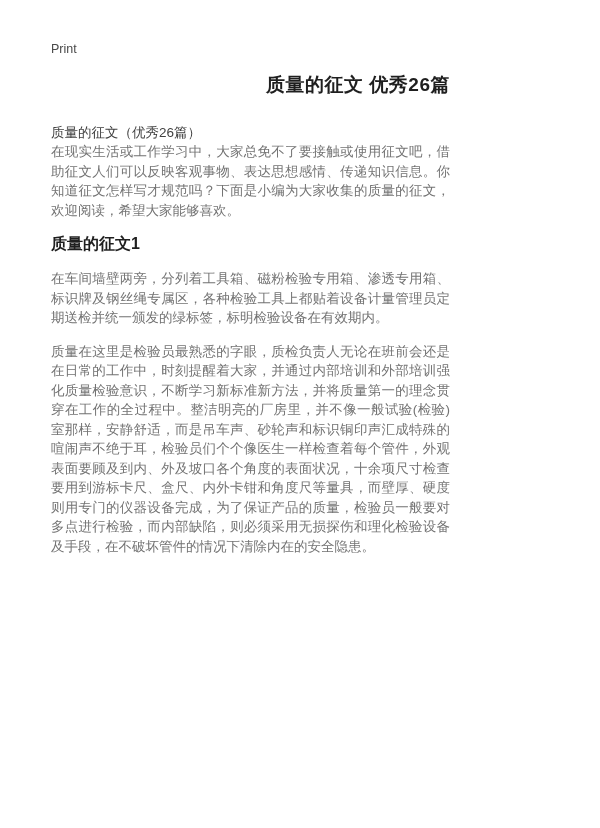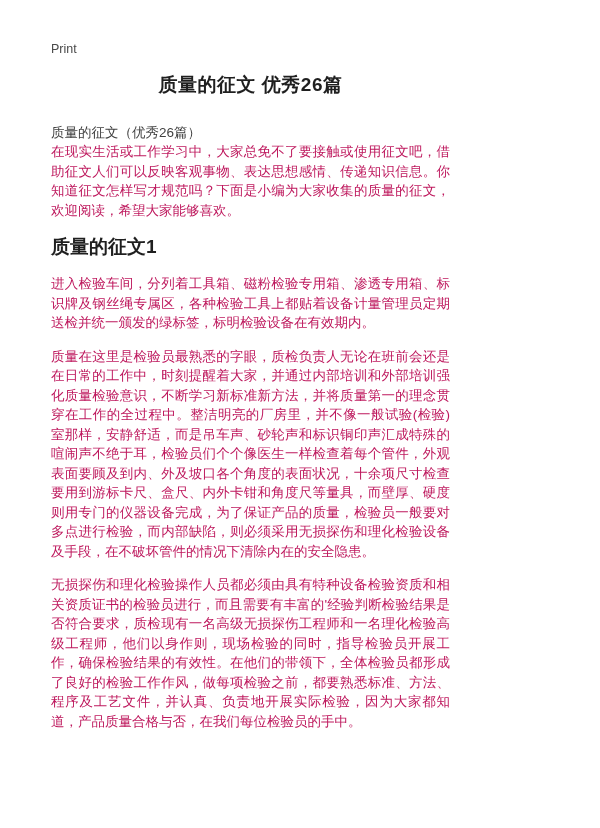--- a/index.html
+++ b/index.html
@@ -19,38 +19,38 @@
   .print-link {
     font-size: 12.5px;
     color: #4a4a4a;
     margin-bottom: 16px;
     cursor: pointer;
   }
   .doc-title {
     font-size: 19px;
     font-weight: bold;
     color: #1f1f1f;
-    text-align: center;
+    text-align: right;
     margin-bottom: 26px;
     letter-spacing: 0.5px;
   }
   .meta-line {
     font-size: 13.5px;
     color: #3f3f3f;
     margin-bottom: 0;
   }
   .para {
     font-size: 13.5px;
     line-height: 19.5px;
-    color: #be185d;
+    color: #737373;
     text-align: justify;
     margin-bottom: 14px;
   }
   .section-heading {
-    font-size: 19px;
+    font-size: 16px;
     font-weight: bold;
     color: #1f1f1f;
     margin: 6px 0 14px 0;
   }
 </style>
 </head>
 <body>
 
 <div class="page">
 
@@ -58,19 +58,18 @@
 
   <div class="doc-title">质量的征文 优秀26篇</div>
 
   <div class="meta-line">质量的征文（优秀26篇）</div>
 
   <p class="para">在现实生活或工作学习中，大家总免不了要接触或使用征文吧，借助征文人们可以反映客观事物、表达思想感情、传递知识信息。你知道征文怎样写才规范吗？下面是小编为大家收集的质量的征文，欢迎阅读，希望大家能够喜欢。</p>
 
   <div class="section-heading">质量的征文1</div>
 
 
-  <p class="para">进入检验车间，分列着工具箱、磁粉检验专用箱、渗透专用箱、标识牌及钢丝绳专属区，各种检验工具上都贴着设备计量管理员定期送检并统一颁发的绿标签，标明检验设备在有效期内。</p>
+  <p class="para">在车间墙壁两旁，分列着工具箱、磁粉检验专用箱、渗透专用箱、标识牌及钢丝绳专属区，各种检验工具上都贴着设备计量管理员定期送检并统一颁发的绿标签，标明检验设备在有效期内。</p>
 
   <p class="para">质量在这里是检验员最熟悉的字眼，质检负责人无论在班前会还是在日常的工作中，时刻提醒着大家，并通过内部培训和外部培训强化质量检验意识，不断学习新标准新方法，并将质量第一的理念贯穿在工作的全过程中。整洁明亮的厂房里，并不像一般试验(检验)室那样，安静舒适，而是吊车声、砂轮声和标识铜印声汇成特殊的喧闹声不绝于耳，检验员们个个像医生一样检查着每个管件，外观表面要顾及到内、外及坡口各个角度的表面状况，十余项尺寸检查要用到游标卡尺、盒尺、内外卡钳和角度尺等量具，而壁厚、硬度则用专门的仪器设备完成，为了保证产品的质量，检验员一般要对多点进行检验，而内部缺陷，则必须采用无损探伤和理化检验设备及手段，在不破坏管件的情况下清除内在的安全隐患。</p>
 
-  <p class="para">无损探伤和理化检验操作人员都必须由具有特种设备检验资质和相关资质证书的检验员进行，而且需要有丰富的'经验判断检验结果是否符合要求，质检现有一名高级无损探伤工程师和一名理化检验高级工程师，他们以身作则，现场检验的同时，指导检验员开展工作，确保检验结果的有效性。在他们的带领下，全体检验员都形成了良好的检验工作作风，做每项检验之前，都要熟悉标准、方法、程序及工艺文件，并认真、负责地开展实际检验，因为大家都知道，产品质量合格与否，在我们每位检验员的手中。</p>
 
 </div>
 
 </body></html>

